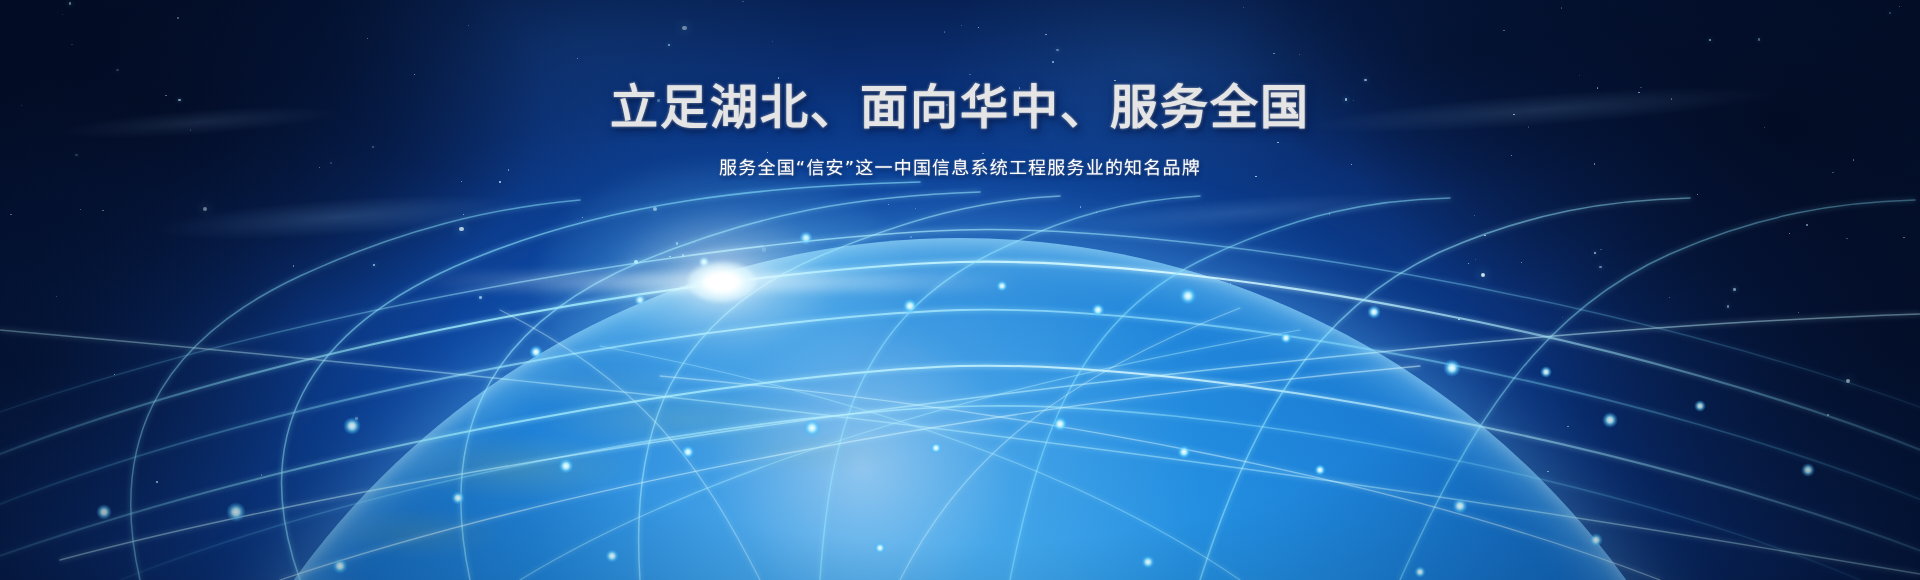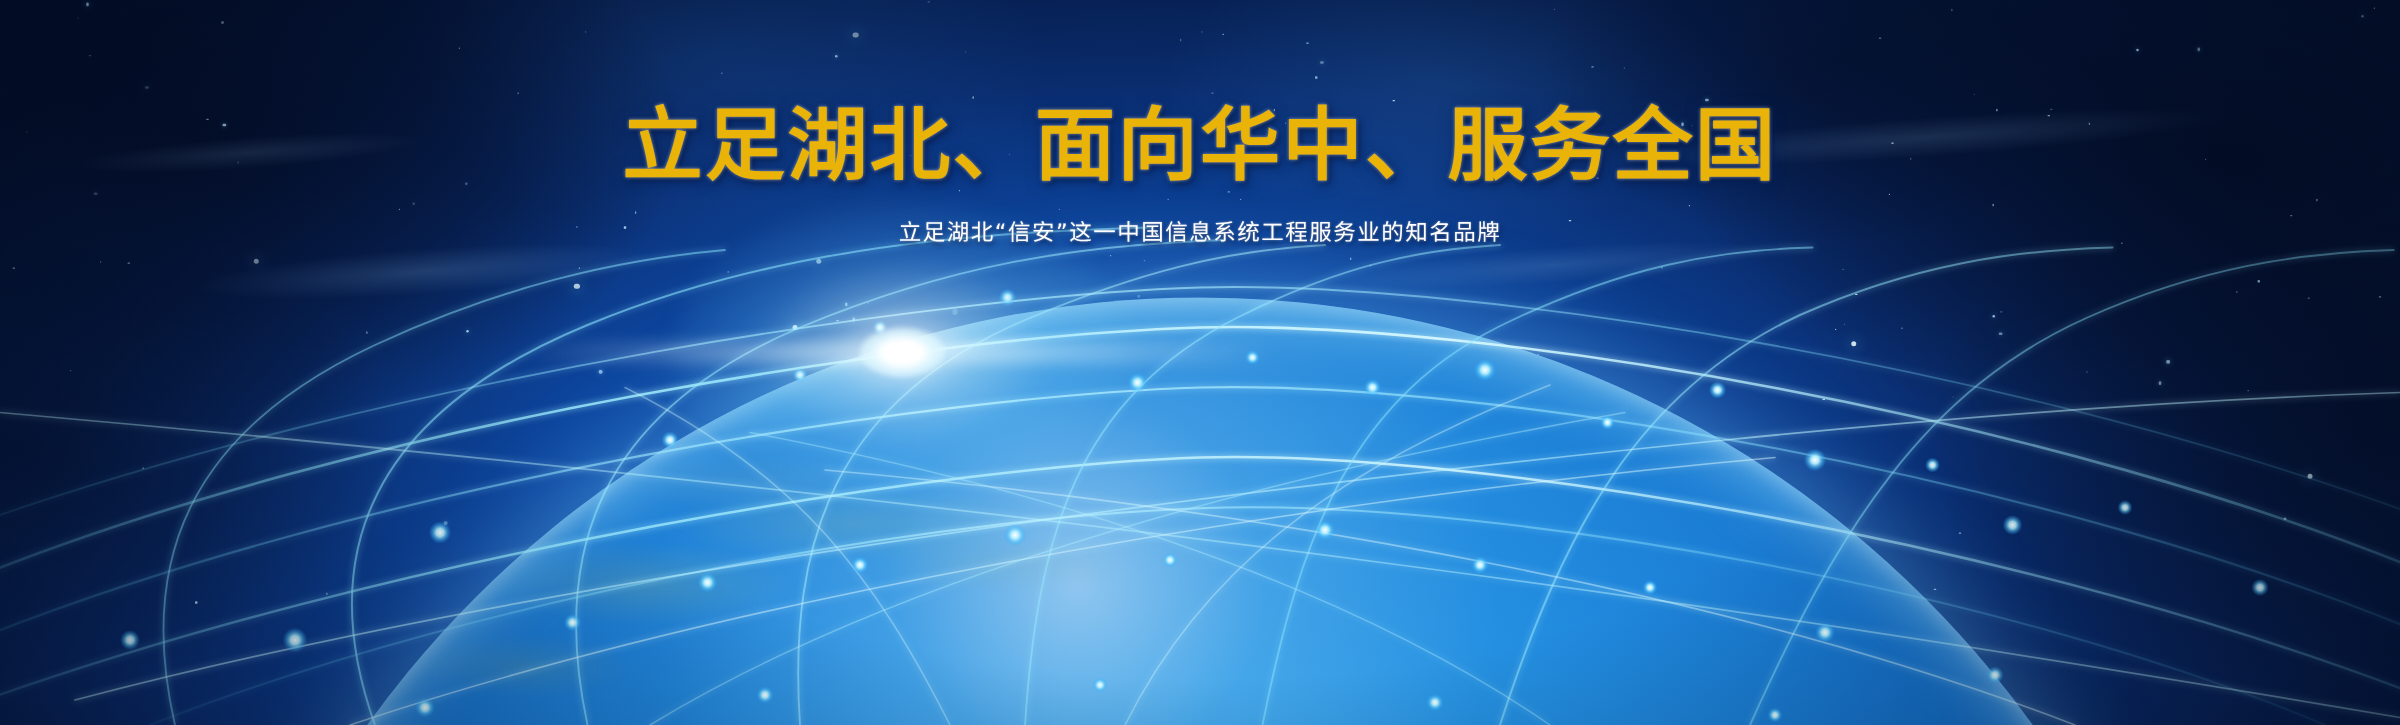--- a/index.html
+++ b/index.html
@@ -140,24 +140,24 @@
   #text-block {
     position: absolute;
     left: 0;
     top: 78px;
     width: 1920px;
     text-align: center;
     z-index: 20;
   }
   #headline {
     margin: 0;
-    font-size: 64px;
+    font-size: 48px;
     line-height: 1.22;
     font-weight: 700;
-    color: #eab308;
+    color: #e5e5e5;
     letter-spacing: 2px;
     text-shadow:
       0 0 3px rgba(255,255,255,.55),
       2px 3px 6px rgba(4,24,70,.85),
       0 2px 12px rgba(10,40,100,.70);
   }
   #subhead {
     margin: 18px 0 0 0;
     font-size: 18px;
     line-height: 1.4;
@@ -436,16 +436,16 @@
   <div id="hotspot">
     <div class="bloom"></div>
     <div class="ray"></div>
     <div class="core"></div>
   </div>
 
   <div class="layer" id="bg-vignette"></div>
 
   <div id="text-block">
     <h1 id="headline">立足湖北、面向华中、服务全国</h1>
-    <p id="subhead">立足湖北“信安”这一中国信息系统工程服务业的知名品牌</p>
+    <p id="subhead">服务全国“信安”这一中国信息系统工程服务业的知名品牌</p>
   </div>
 
 </div>
 
 </body></html>

